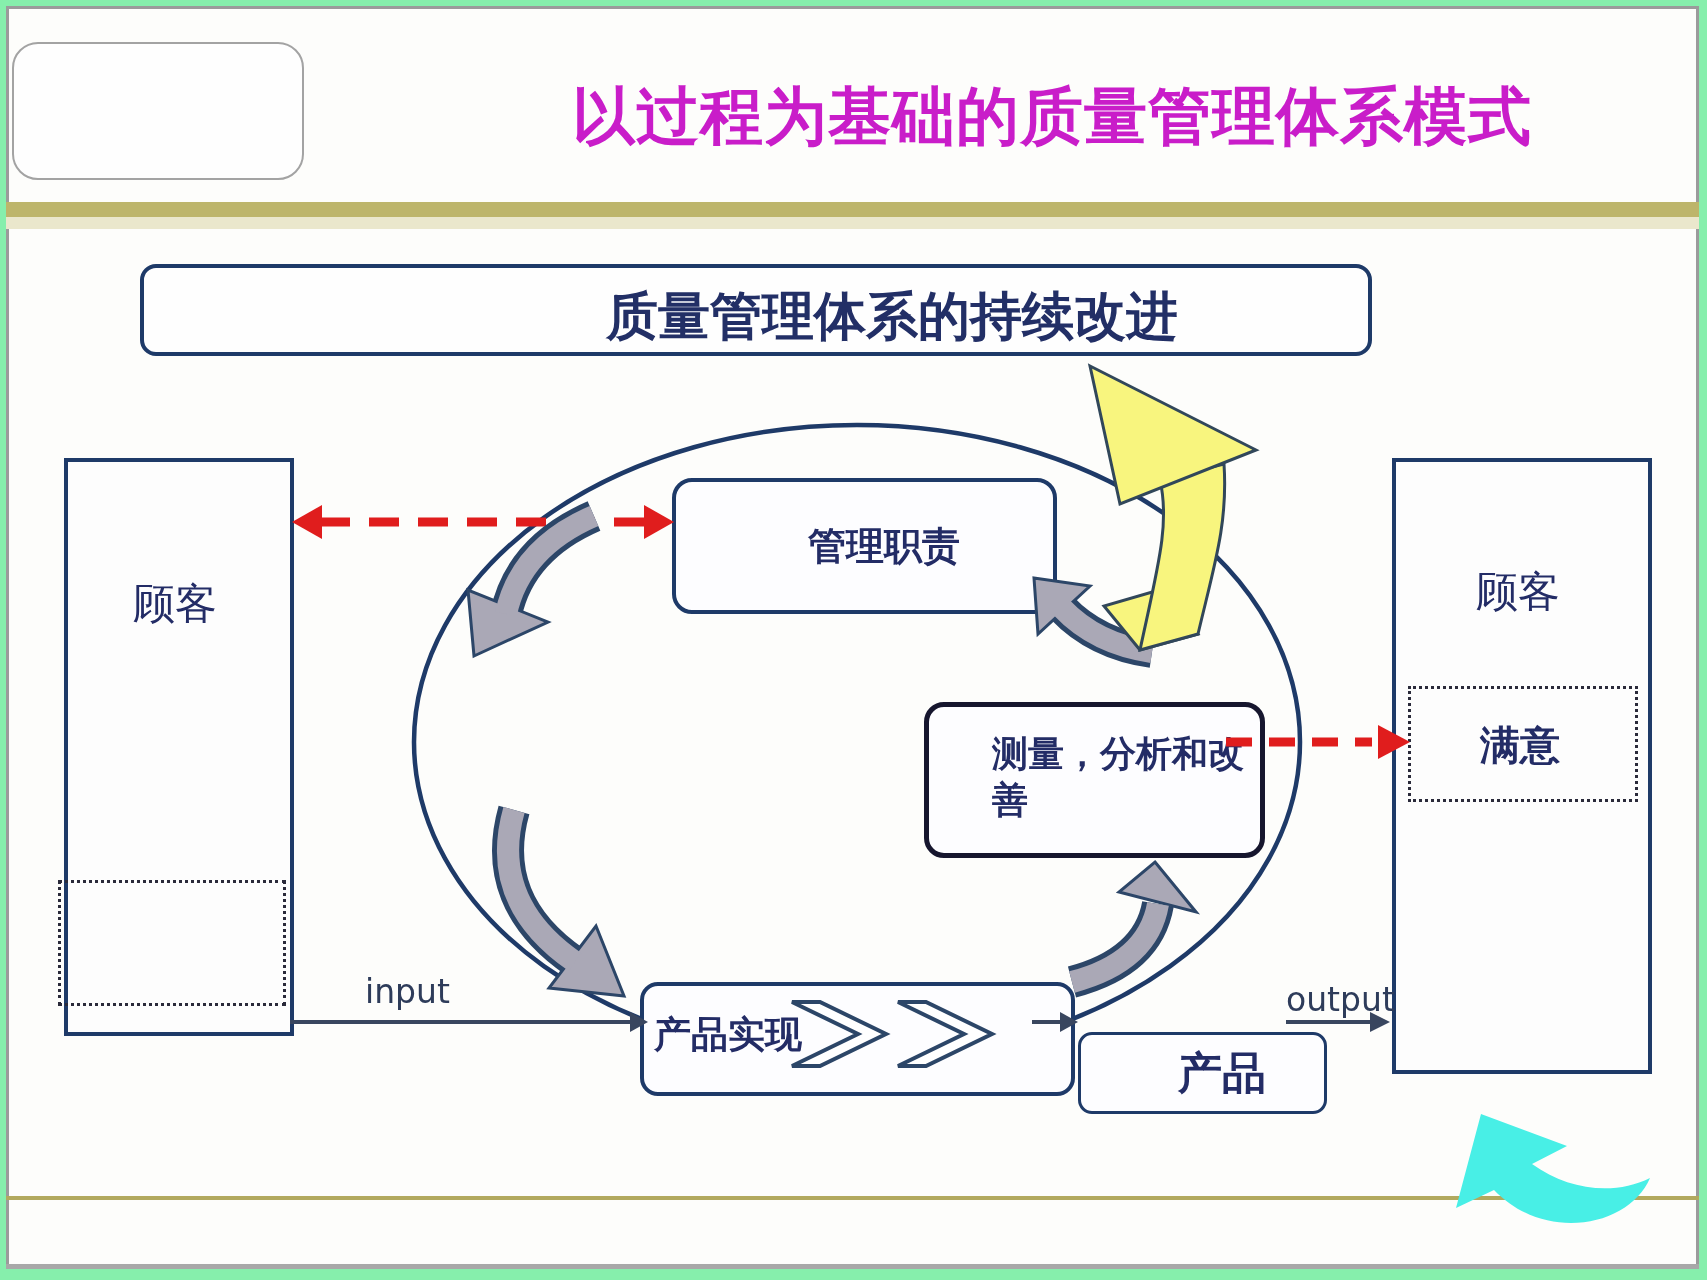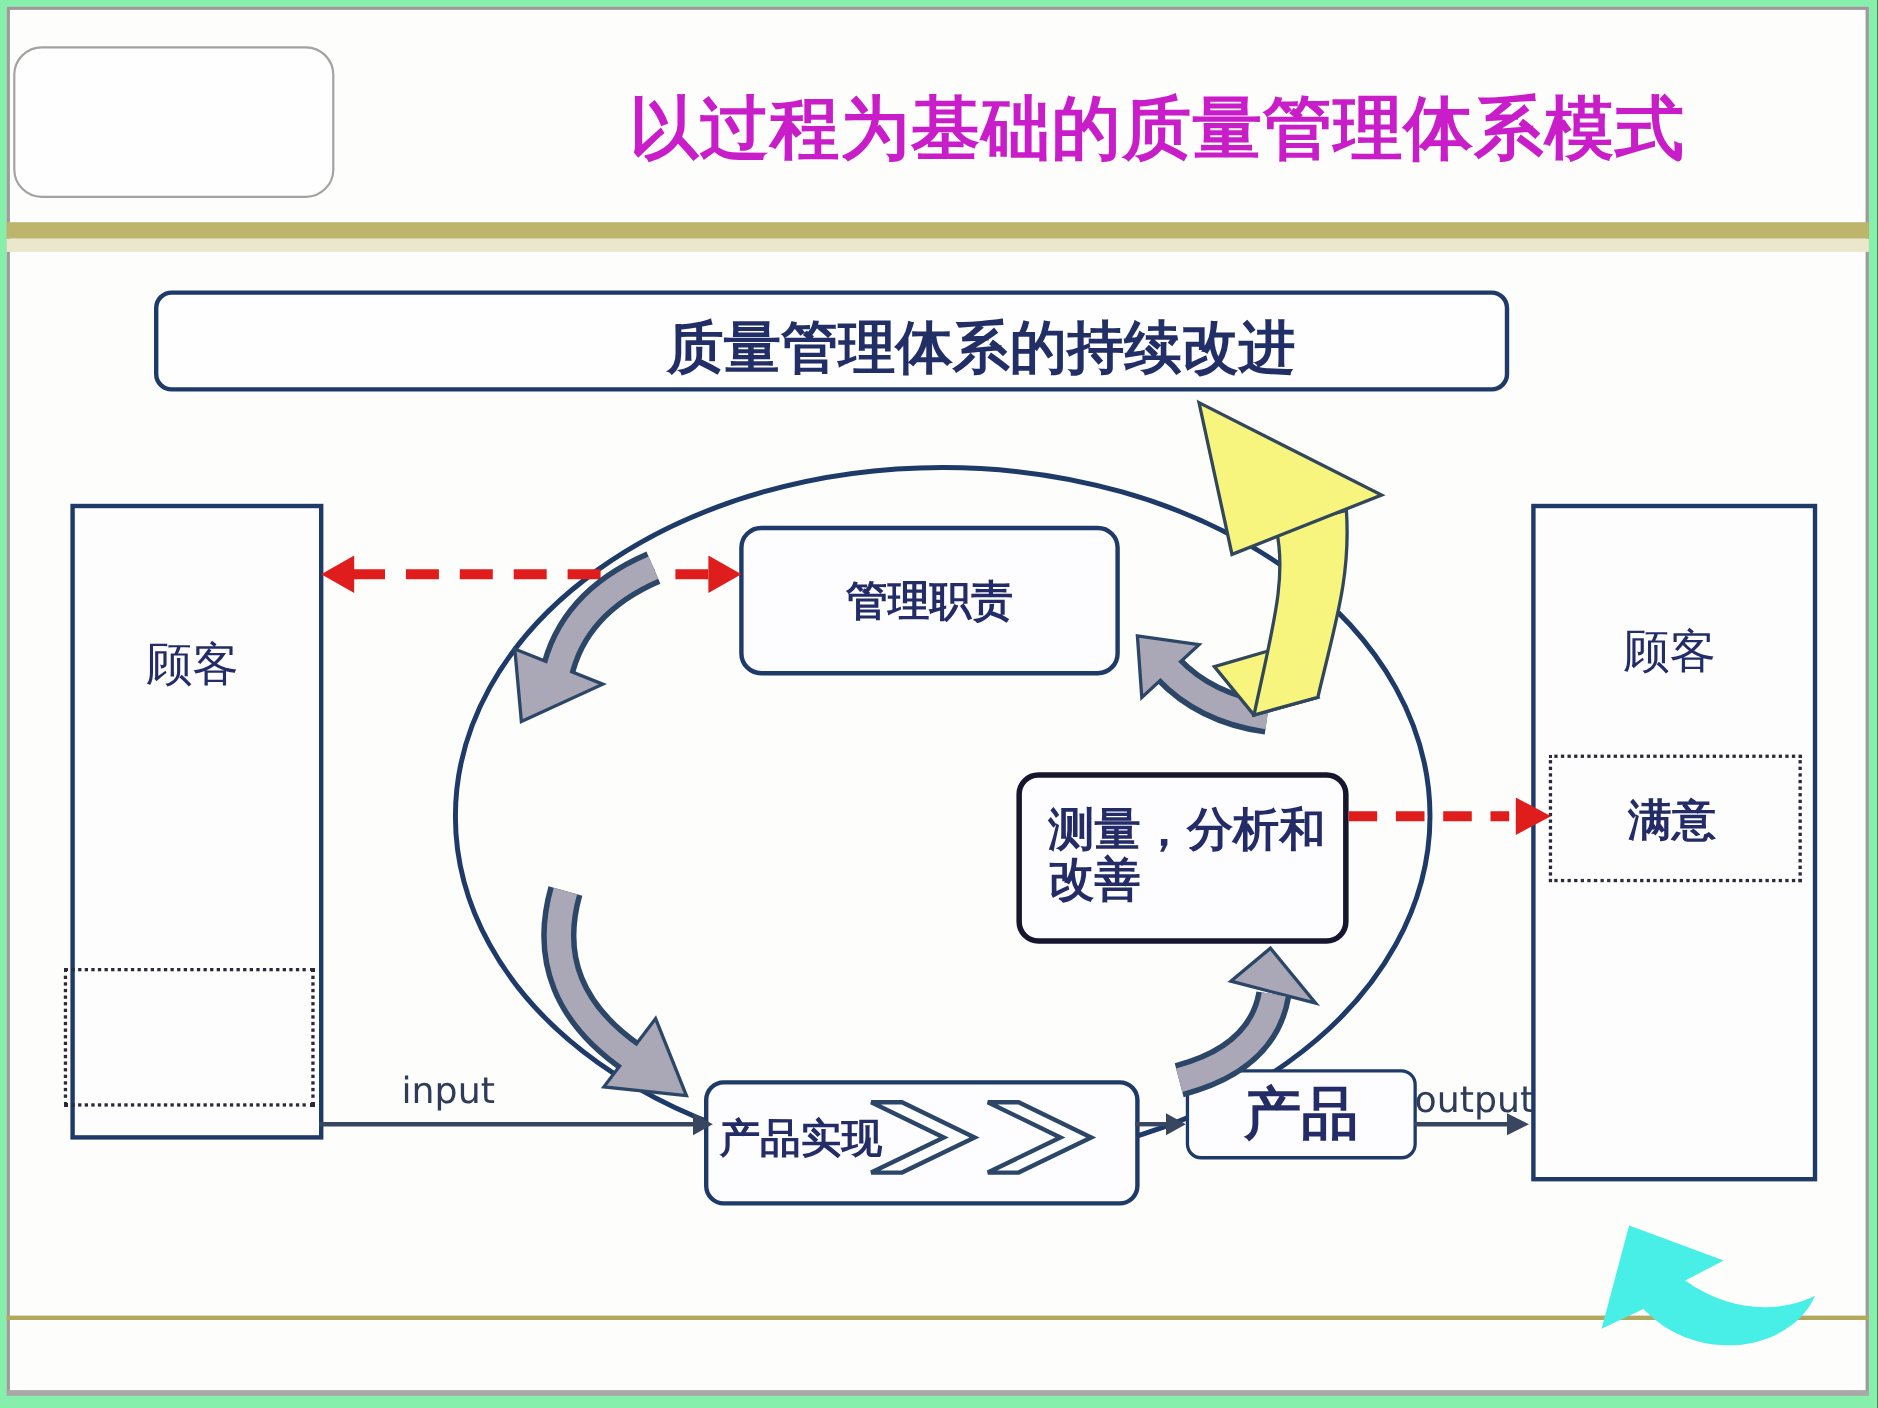--- a/index.html
+++ b/index.html
@@ -22,30 +22,30 @@
   .navy-box{border:4px solid #1e3a68;background:#fdfdfd;}
   .cust-left{left:64px;top:458px;width:222px;height:570px;}
   .cust-right{left:1392px;top:458px;width:252px;height:608px;}
   .ctext{font-size:42px;font-weight:normal;color:#232c66;text-align:center;}
   .dotted{border:3px dotted #2a2a3a;background:transparent;}
   .dot-left{left:58px;top:880px;width:222px;height:120px;}
   .dot-right{left:1408px;top:686px;width:224px;height:110px;}
   .stext{font-size:40px;font-weight:bold;color:#232c66;text-align:center;}
   .node{border:4px solid #1e3a68;background:#fdfdff;border-radius:20px;
         display:flex;align-items:center;justify-content:center;
-        font-size:38px;font-weight:bold;color:#232c66;}
+        font-size:38px;font-weight:bold;color:#232c66;padding-left:39px;}
   .mgmt{left:672px;top:478px;width:338px;height:128px;}
   .res{left:450px;top:716px;width:310px;height:138px;}
   .meas{left:924px;top:702px;width:292px;height:146px;border:5px solid #16162e;
         display:block;}
-  .meas-text{padding:24px 10px 0 24px;font-size:42px;line-height:46px;
+  .meas-text{padding:24px 10px 0 24px;font-size:36px;line-height:46px;
         font-weight:bold;color:#232c66;}
   .real{left:640px;top:982px;width:388px;height:106px;display:block;border-radius:18px;}
   .real-text{left:654px;top:1010px;font-size:37px;font-weight:bold;color:#232c66;white-space:nowrap;}
-  .prod{left:1078px;top:972px;width:204px;height:76px;border-width:3px;border-radius:14px;font-size:52px;}
+  .prod{left:1078px;top:1032px;width:204px;height:76px;border-width:3px;border-radius:14px;font-size:44px;}
   .iolabel{font-size:33px;font-weight:500;color:#2e3c5a;}
   .input-lbl{left:332px;top:972px;margin-left:33px;}
   .output-lbl{left:1286px;top:980px;}
   .oline1{left:6px;top:1196px;width:1693px;height:4px;background:#b2a95e;}
   .oline2{left:6px;top:1264px;width:1693px;height:5px;background:#a8a8a8;}
 </style>
 </head>
 <body>
 
 <div class="stage">

